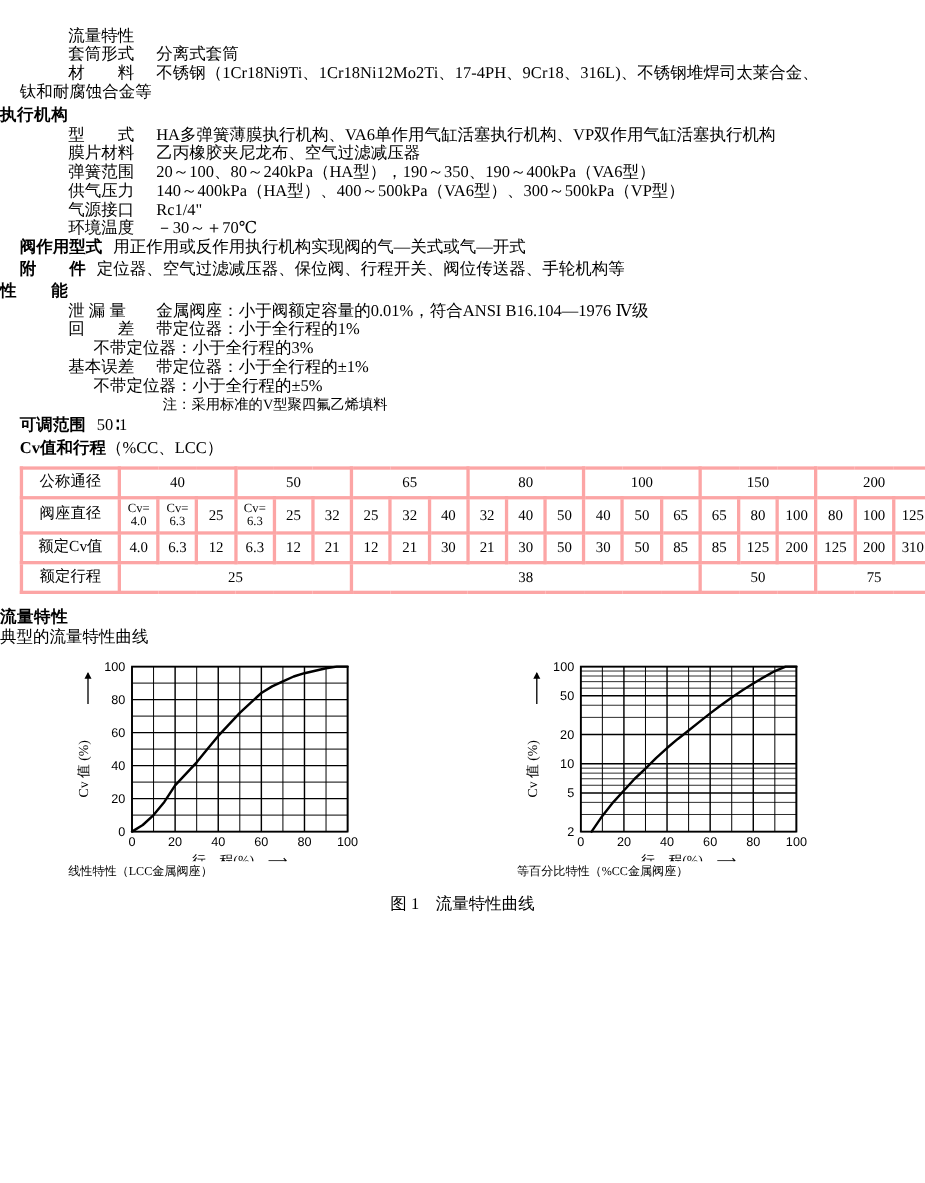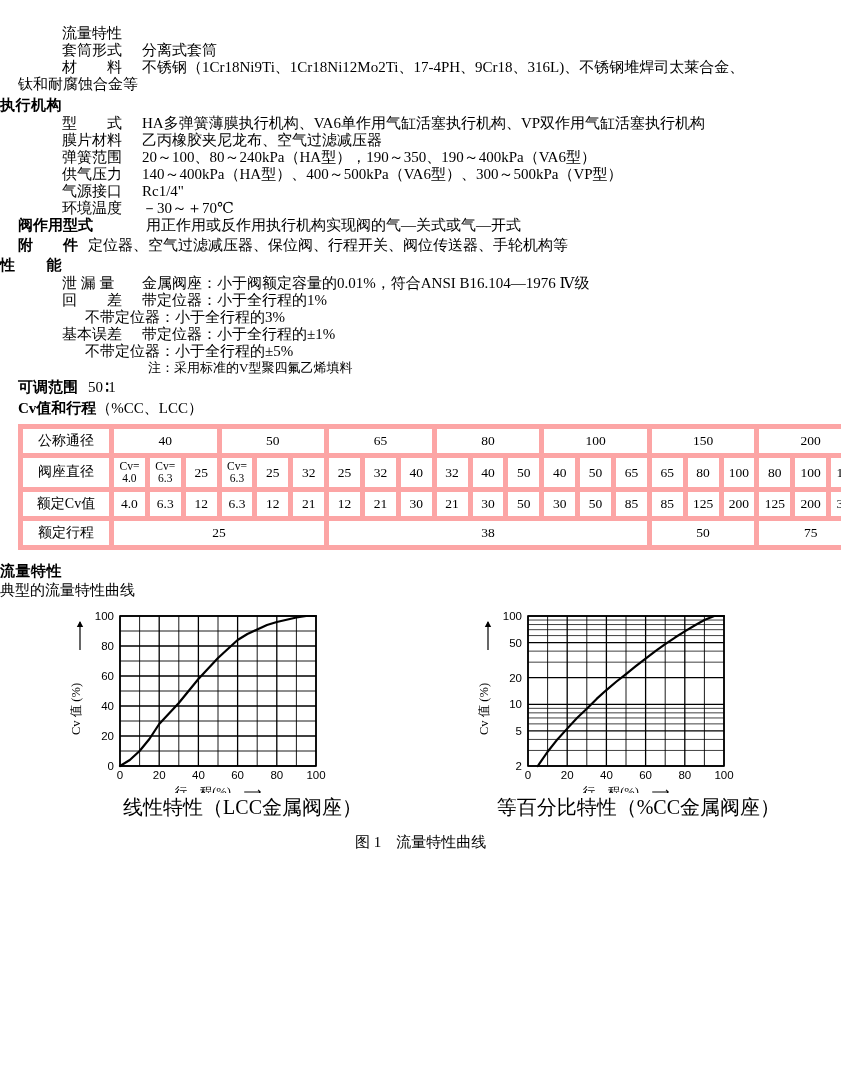--- a/index.html
+++ b/index.html
@@ -29,40 +29,40 @@
 
   
   .cv-table-wrap{padding-left:18px;margin-top:8px;}
   table.cv{
     border-collapse:collapse;
     width:804px;
     font-size:13.5px;
     table-layout:fixed;
   }
   table.cv td,table.cv th{
-    border:5px solid #fca5a5;
+    border:3px solid #fca5a5;
     text-align:center;
     vertical-align:middle;
     padding:2px 0;
     height:20px;
     font-weight:normal;
   }
   table.cv td.rowhead{width:86px;font-size:14px;}
   td.cvcell{font-size:11.5px;line-height:1.08;}
 
   
   .charts{position:relative;margin-top:10px;height:215px;}
   .chart-block{position:absolute;top:0;}
   .chart-left{left:62px;}
   .chart-right{left:470px;}
   .chart-caption{
-    text-align:right;font-size:20px;margin-top:4px;
+    text-align:left;font-size:11px;margin-top:4px;
   }
   .fig-caption{
-    text-align:center;font-size:15px;margin-top:12px;
+    text-align:center;font-size:15px;margin-top:2px;
   }
   svg{display:block;}
 </style>
 </head>
 <body>
 
 <div class="page">
 
   <div style="padding-top:26px;">
     <div class="spec-line lvl1">
@@ -100,21 +100,21 @@
     <div class="spec-line lvl1">
       <span class="lbl lbl-w78">气源接口</span>
       <span class="val">Rc1/4"</span>
     </div>
     <div class="spec-line lvl1">
       <span class="lbl lbl-w78">环境温度</span>
       <span class="val">－30～＋70℃</span>
     </div>
   </div>
 
-  <div class="spec-line lvl0" style="margin-top:1px;gap:43px;">
+  <div class="spec-line lvl0" style="margin-top:1px;">
     <span class="sec-head-inline">阀作用型式</span>
     <span class="val" style="padding-left:10px;">用正作用或反作用执行机构实现阀的气—关式或气—开式</span>
   </div>
 
   <div class="spec-line lvl0" style="margin-top:5px;">
     <span class="sec-head-inline">附　　件</span>
     <span class="val" style="padding-left:10px;">定位器、空气过滤减压器、保位阀、行程开关、阀位传送器、手轮机构等</span>
   </div>
 
   <div class="sec-head" style="margin-top:5px;">性　　能</div>

